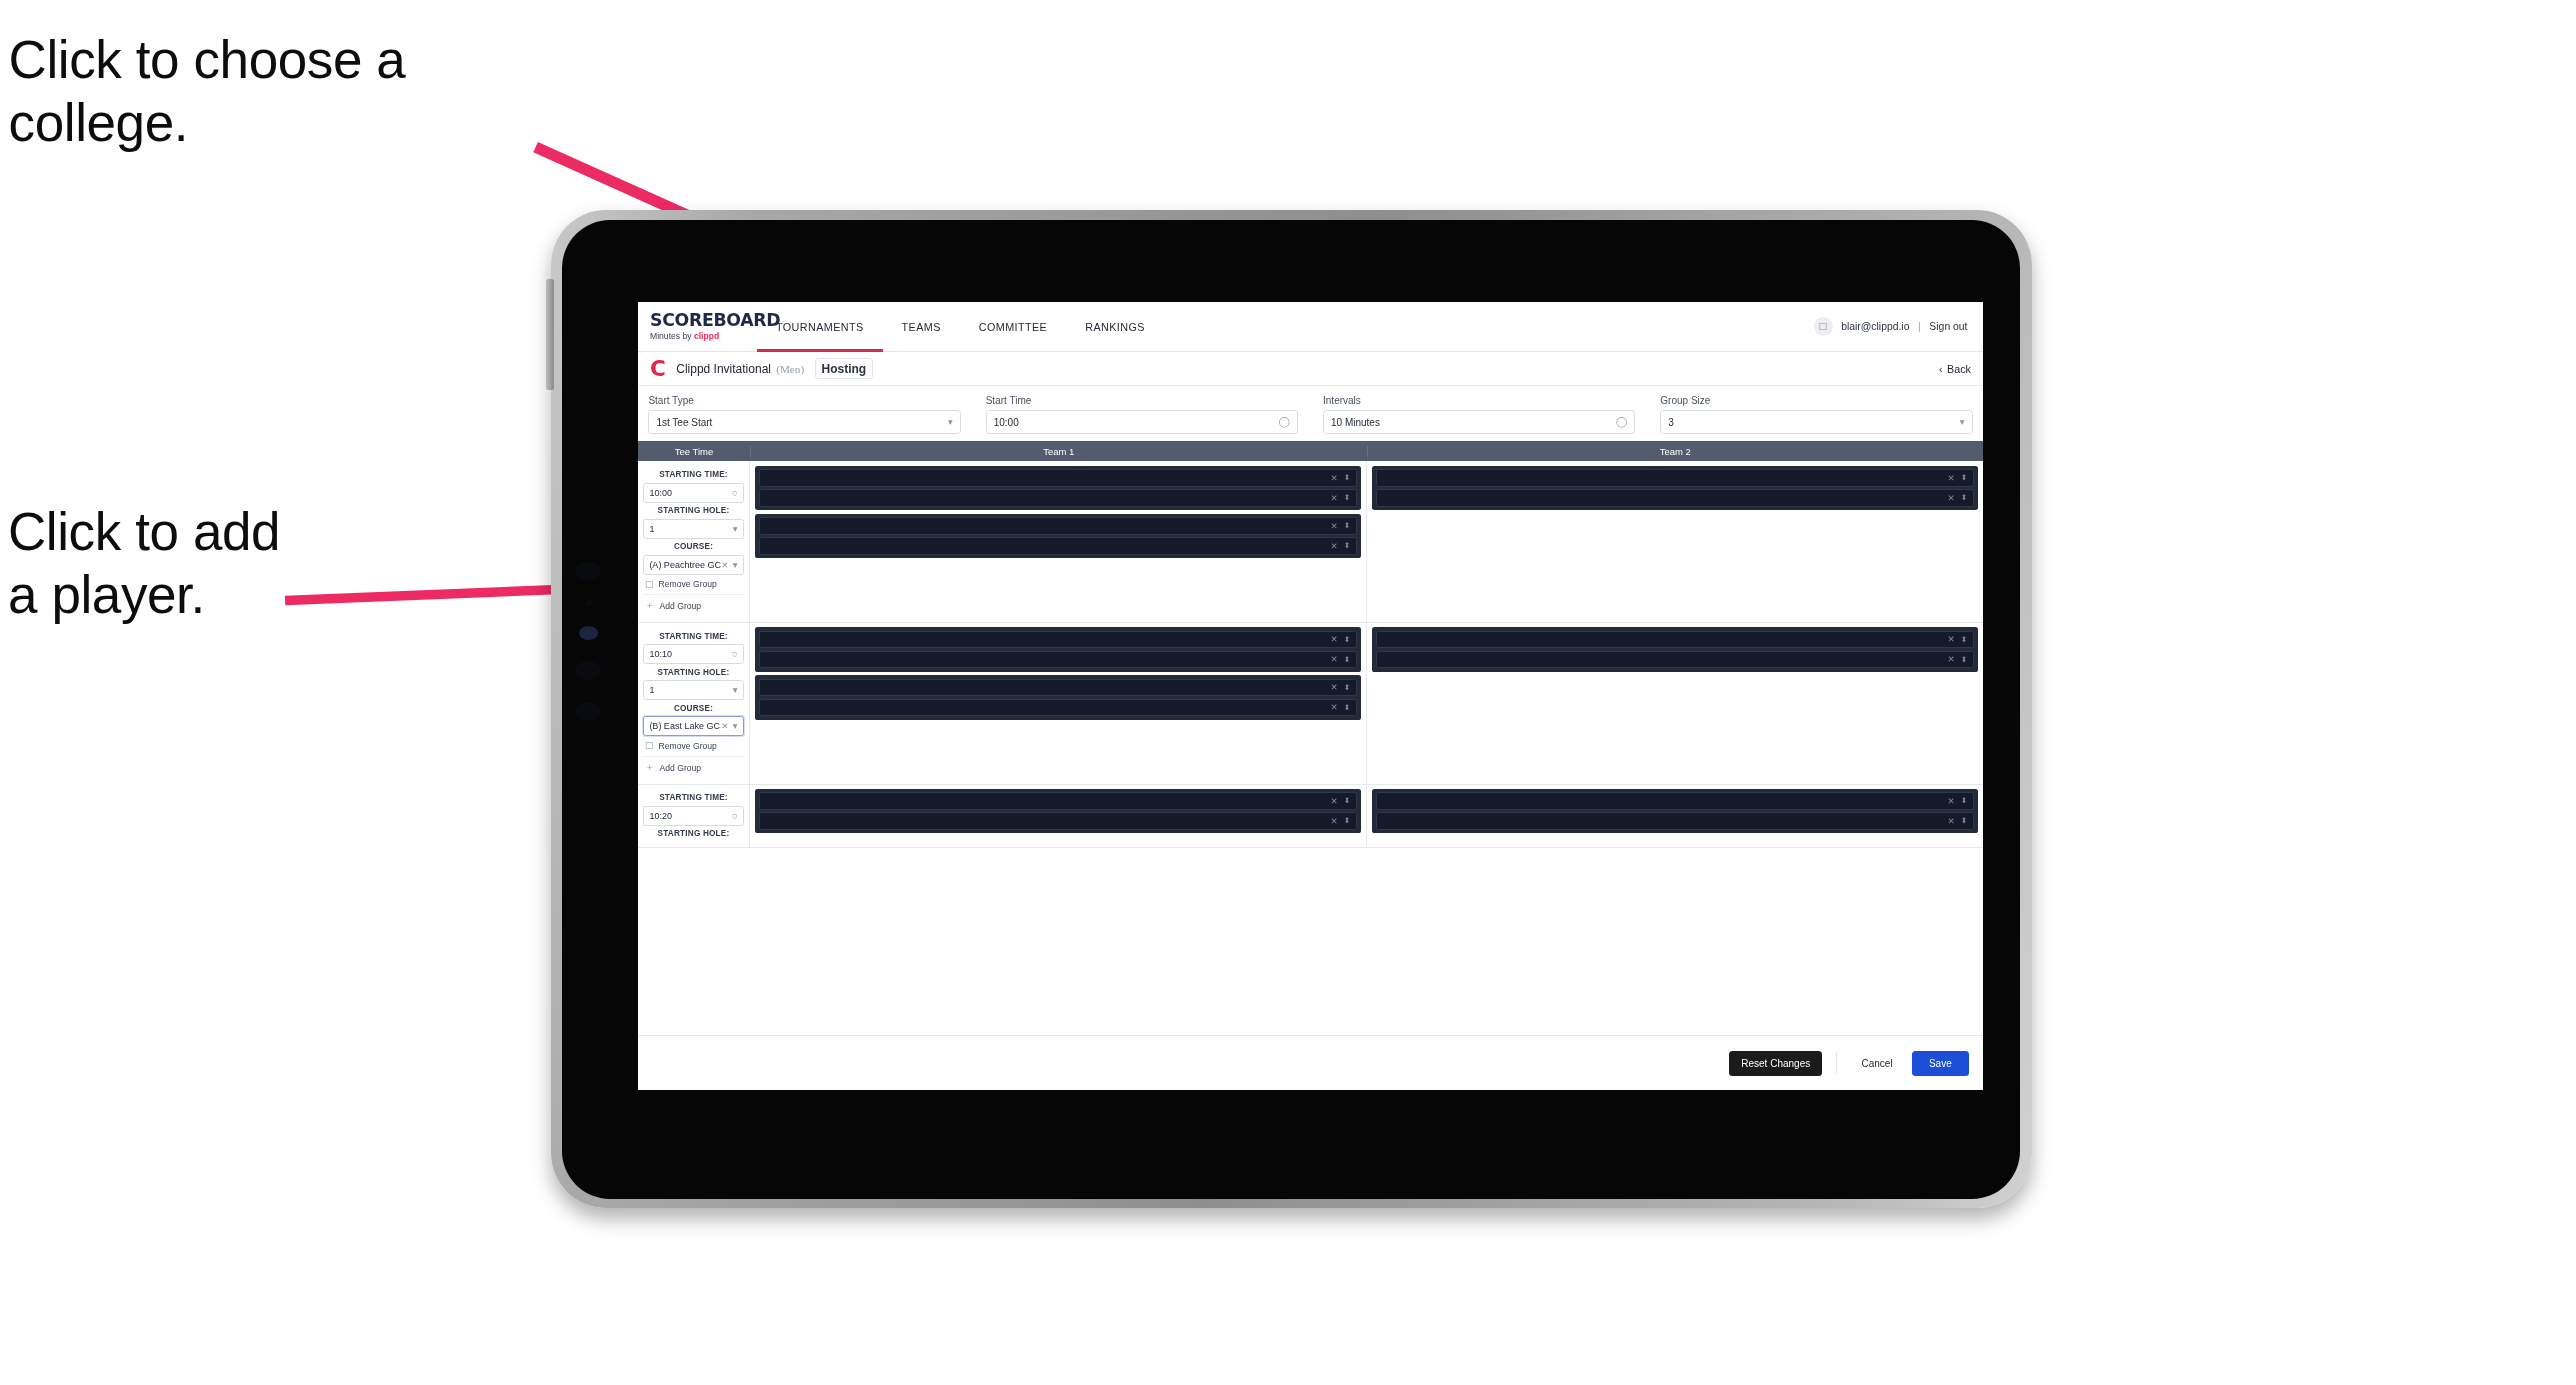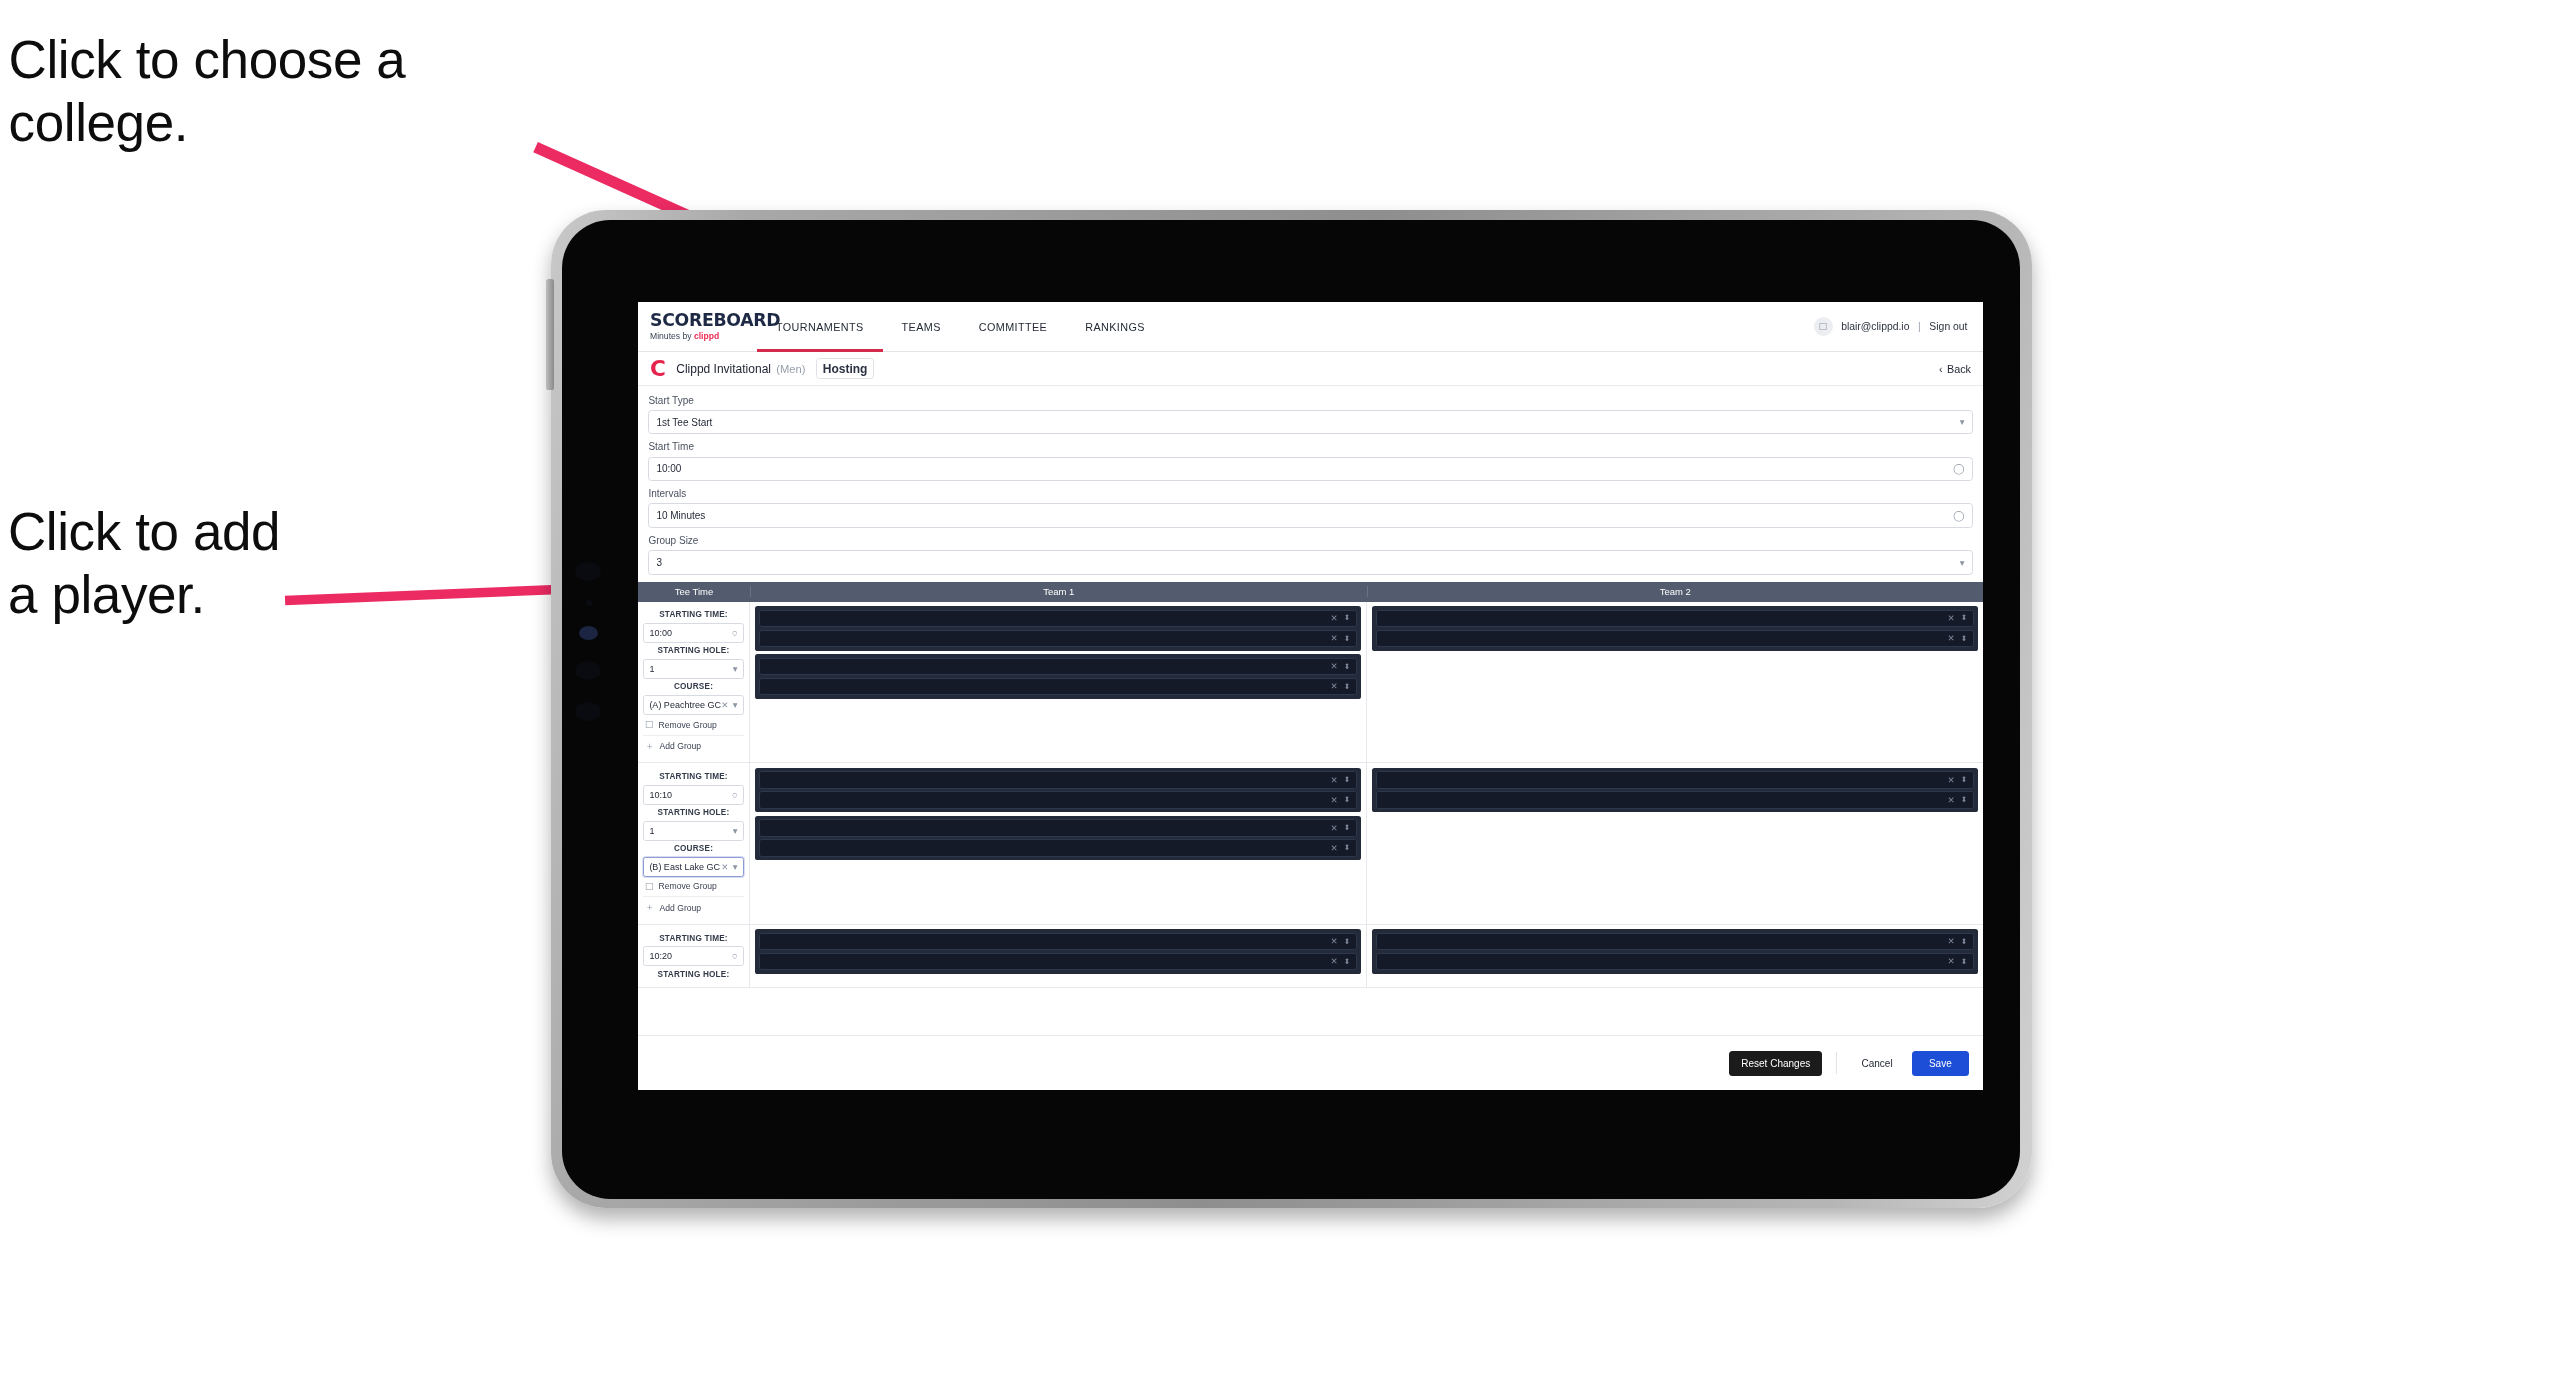--- a/index.html
+++ b/index.html
@@ -103,29 +103,29 @@
   #tbar{
     height:33px;display:flex;align-items:center;
     border-bottom:0.9px solid #e9ebee;
     padding:0 12px;
   }
   #clippd-c{
     font-family:"DejaVu Sans", sans-serif;
     font-weight:bold;font-size:21.6px;color:#e6234d;line-height:1;margin-right:10.4px;
   }
   #tname{font-size:12px;color:#1d2230;}
-  #tgender{font-size:11.2px;color:#98a0ad;margin-left:5.2px;}
+  #tgender{font-size:11.2px;color:#98a0ad;margin-left:5.2px;font-family:Liberation Serif, serif;}
   #hosting-badge{
     margin-left:10.4px;border:0.9px solid #dfe2e7;border-radius:3.5px;
     font-size:12px;font-weight:bold;color:#2b3140;padding:2.6px 6px;
   }
   #back-link{margin-left:auto;font-size:10.8px;color:#1d2230;display:flex;align-items:center;gap:4.3px;}
 
   
-  #formrow{display:flex;padding:8.6px 10.4px 7px 10.4px;gap:7px;flex-direction:column;}
+  #formrow{display:flex;padding:8.6px 10.4px 7px 10.4px;gap:25px;}
   .fld{flex:1;display:flex;flex-direction:column;}
   .fld-label{font-size:10px;color:#4a5160;margin-bottom:4.3px;}
   .fld-ctrl{
     height:22.5px;border:0.9px solid #d7dbe1;border-radius:3.5px;background:#fff;
     display:flex;align-items:center;padding:0 7px;
     font-size:10px;color:#1f2533;
   }
   .fld-ctrl .val{flex:1;}
   .spin{color:#8e96a4;font-size:9.5px;line-height:1;}
   .clockico{color:#8e96a4;font-size:10.4px;line-height:1;}

